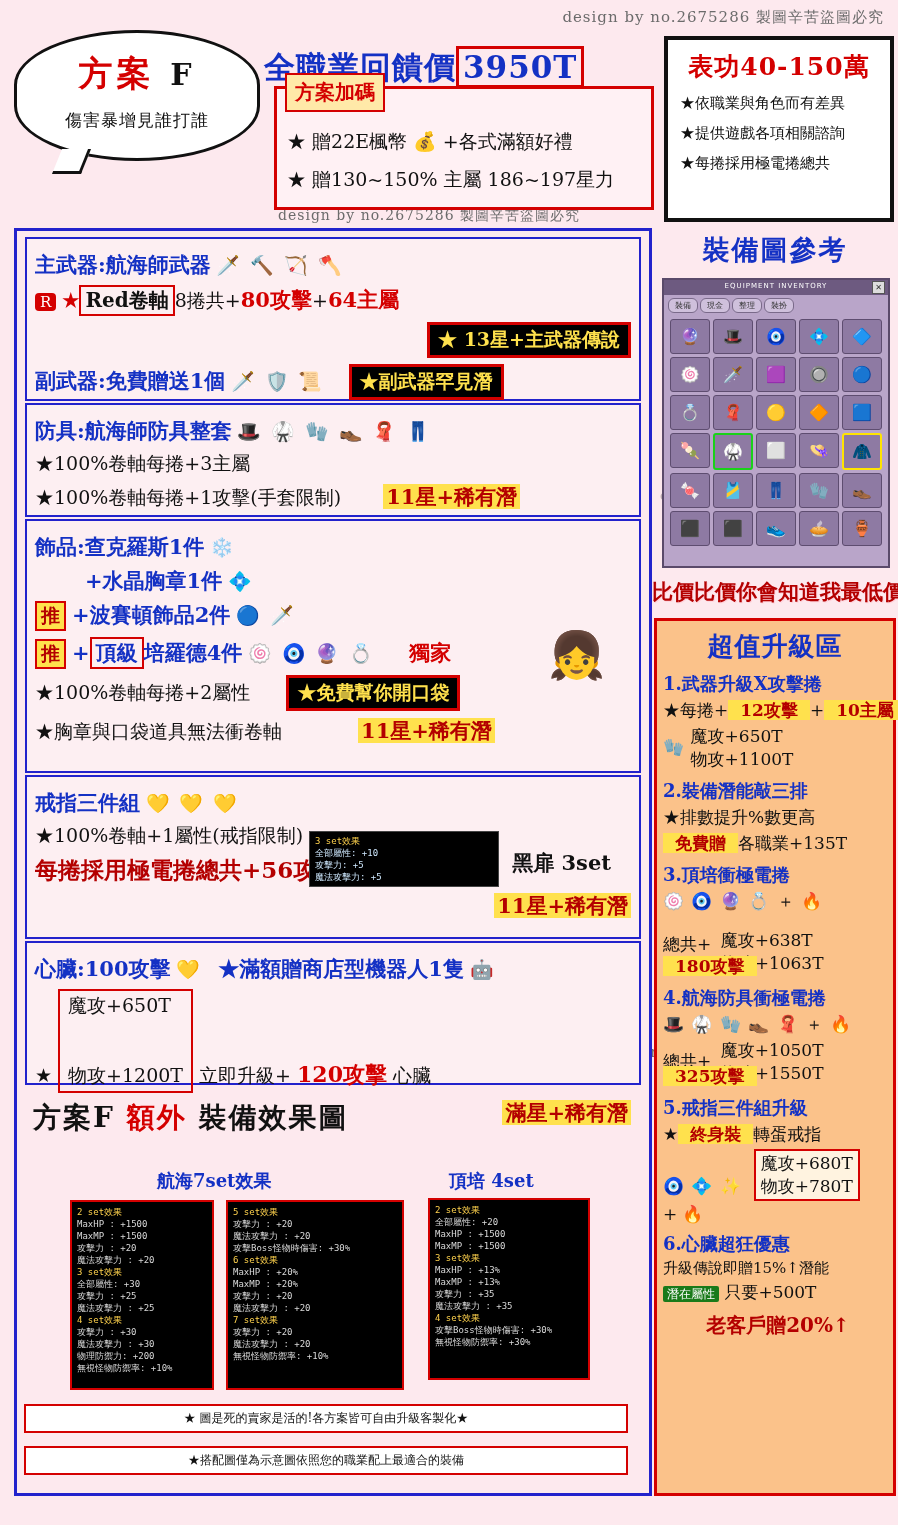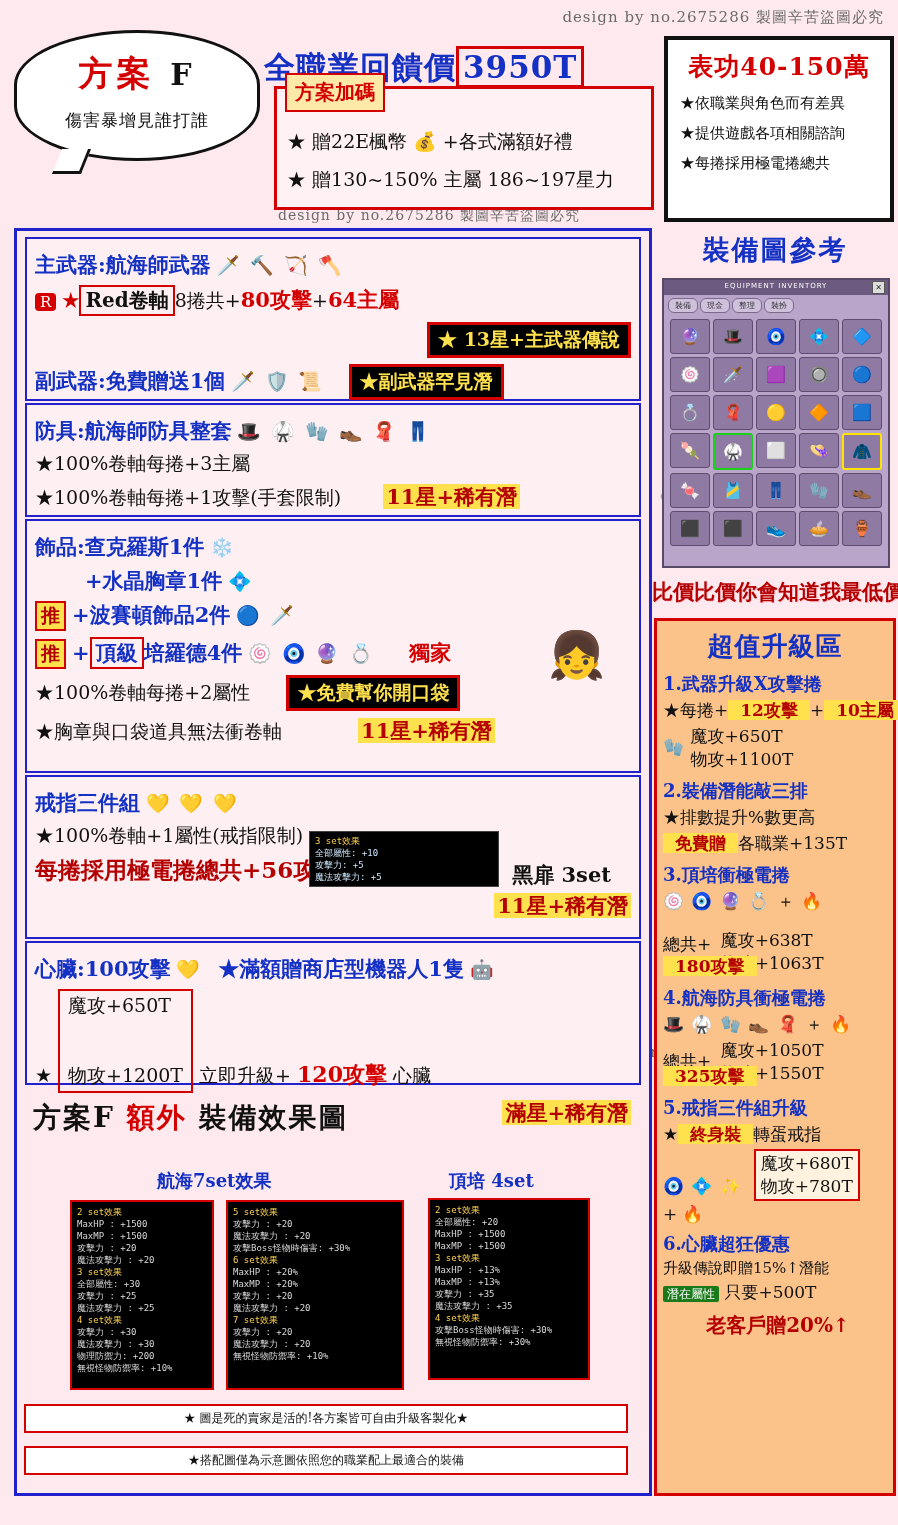--- a/index.html
+++ b/index.html
@@ -300,21 +300,21 @@
         <div class="right-al">
           <span class="rare">11星+稀有潛</span>
         </div>
       </div>
       <div style="position:absolute;right:140px;top:54px;width:178px;background:#000;border:1px solid #444;padding:3px 5px;font-size:9px;line-height:12px;color:#cfe9ff;font-family:'DejaVu Sans Mono','Liberation Mono',monospace;">
         <div style="color:#ffd24d;">3 set效果</div>
         <div>全部屬性: +10</div>
         <div>攻擊力:  +5</div>
         <div>魔法攻擊力: +5</div>
       </div>
-      <div style="position:absolute;right:28px;top:84px;font-size:21px;font-weight:bold;color:#111;font-family:'DejaVu Serif','Liberation Serif',serif;">黑扉 3set</div>
+      <div style="position:absolute;right:28px;top:72px;font-size:21px;font-weight:bold;color:#111;font-family:'DejaVu Serif','Liberation Serif',serif;">黑扉 3set</div>
     </div>
 
     <div class="sec" style="top:710px;height:140px;">
       <div class="sec-wrap">
         <div class="line">
           <span class="bigblue">心臟:100攻擊</span>
           <span class="icons">💛</span>
           <span class="bigblue" style="margin-left:10px;">★滿額贈商店型機器人1隻</span>
           <span class="icons">🤖</span>
         </div>

